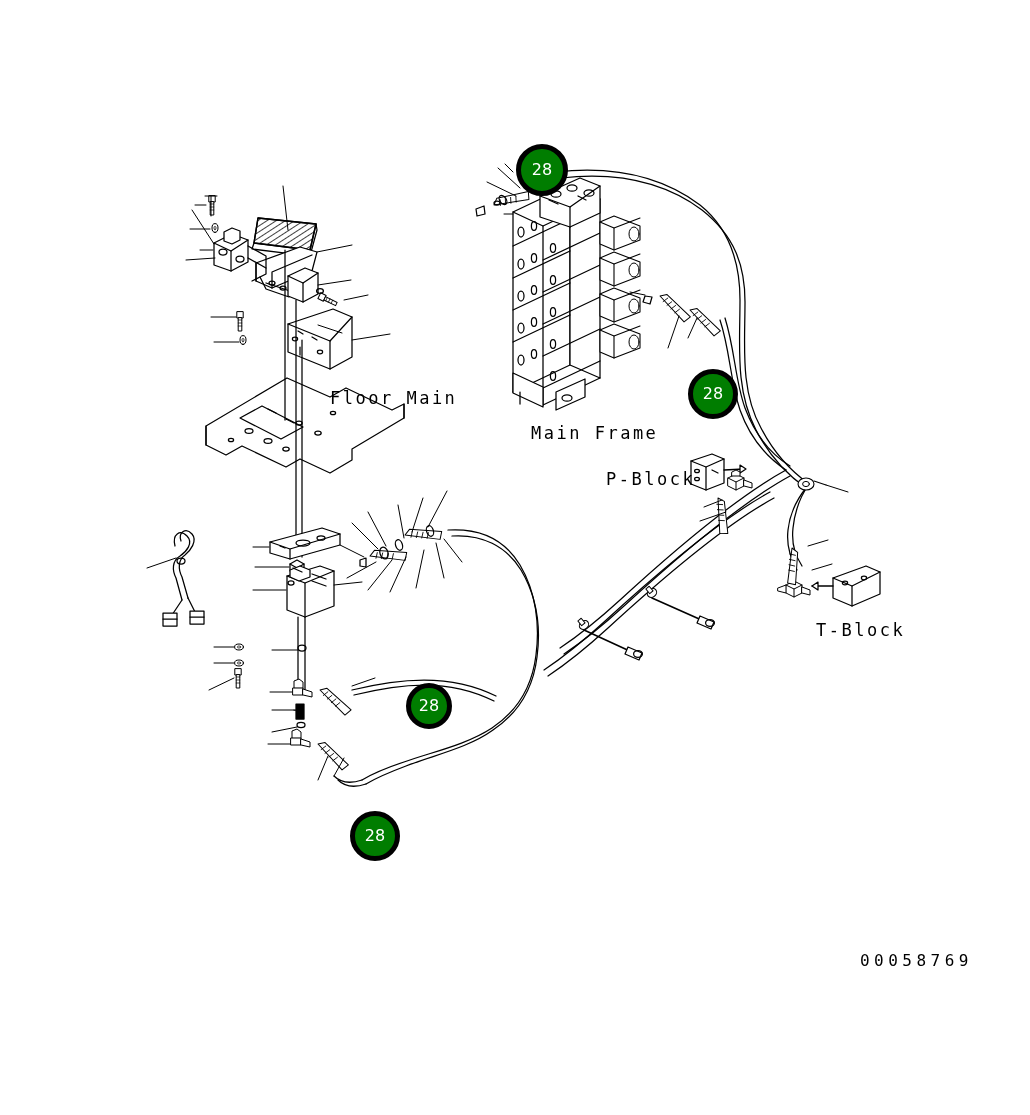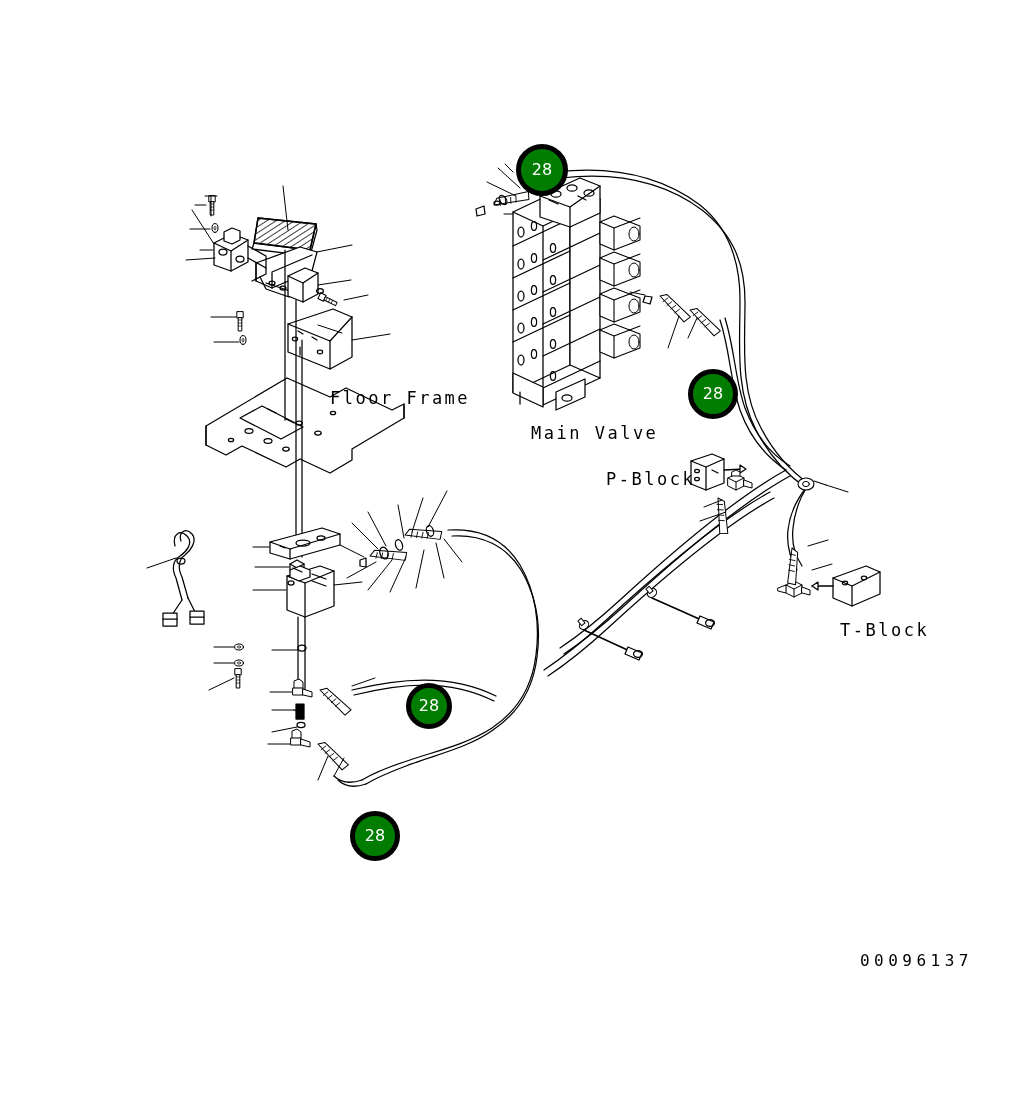--- a/index.html
+++ b/index.html
@@ -17,21 +17,21 @@
     font-family:"DejaVu Sans Mono","Liberation Mono",monospace;
     font-size:17px;
     letter-spacing:2.5px;
     color:#000;
     white-space:nowrap;
     line-height:1;
   }
   #lbl-floor-frame{left:330px;top:390px;}
   #lbl-main-valve{left:531px;top:425px;}
   #lbl-p-block{left:606px;top:471px;}
-  #lbl-t-block{left:816px;top:622px;margin-left:24px;}
+  #lbl-t-block{left:816px;top:622px;}
 
   #part-number{
     position:absolute;right:57px;top:951px;
     font-family:"DejaVu Sans Mono","Liberation Mono",monospace;
     font-size:16px;letter-spacing:4.5px;color:#000;white-space:nowrap;
   }
 
   .callout{
     position:absolute;
     border-radius:50%;
@@ -472,29 +472,29 @@
 
       <g transform="translate(792,548) rotate(72)">
           <use href="#hoseEnd"></use>
         </g>
       <path d="M808,546 L828,540" stroke-width="1"></path>
       <path d="M812,570 L832,564" stroke-width="1"></path>
 
     </g>
   </svg>
 
-  <div class="lbl" id="lbl-floor-frame">Floor Frame</div>
-
-  <div class="lbl" id="lbl-main-valve">Main Valve</div>
+  <div class="lbl" id="lbl-floor-frame">Floor Main</div>
+
+  <div class="lbl" id="lbl-main-valve">Main Frame</div>
 
   <div class="lbl" id="lbl-p-block">P-Block</div>
 
   <div class="lbl" id="lbl-t-block">T-Block</div>
 
-  <div id="part-number">00096137</div>
+  <div id="part-number">00058769</div>
 
   <div id="callout-layer">
       <div class="callout" id="callout-top" style="left: 516px; top: 144px; width: 52px; height: 52px; background: rgb(0, 125, 0); border-color: rgb(0, 0, 0); color: rgb(255, 255, 255);">28</div>
       <div class="callout" id="callout-right" style="left: 688px; top: 369px; width: 50px; height: 50px; background: rgb(0, 125, 0); border-color: rgb(0, 0, 0); color: rgb(255, 255, 255);">28</div>
       <div class="callout" id="callout-center-lower" style="left: 406px; top: 683px; width: 46px; height: 46px; background: rgb(0, 125, 0); border-color: rgb(0, 0, 0); color: rgb(255, 255, 255);">28</div>
       <div class="callout" id="callout-bottom" style="left: 350px; top: 811px; width: 50px; height: 50px; background: rgb(0, 125, 0); border-color: rgb(0, 0, 0); color: rgb(255, 255, 255);">28</div>
     </div>
 
 </div>
 

